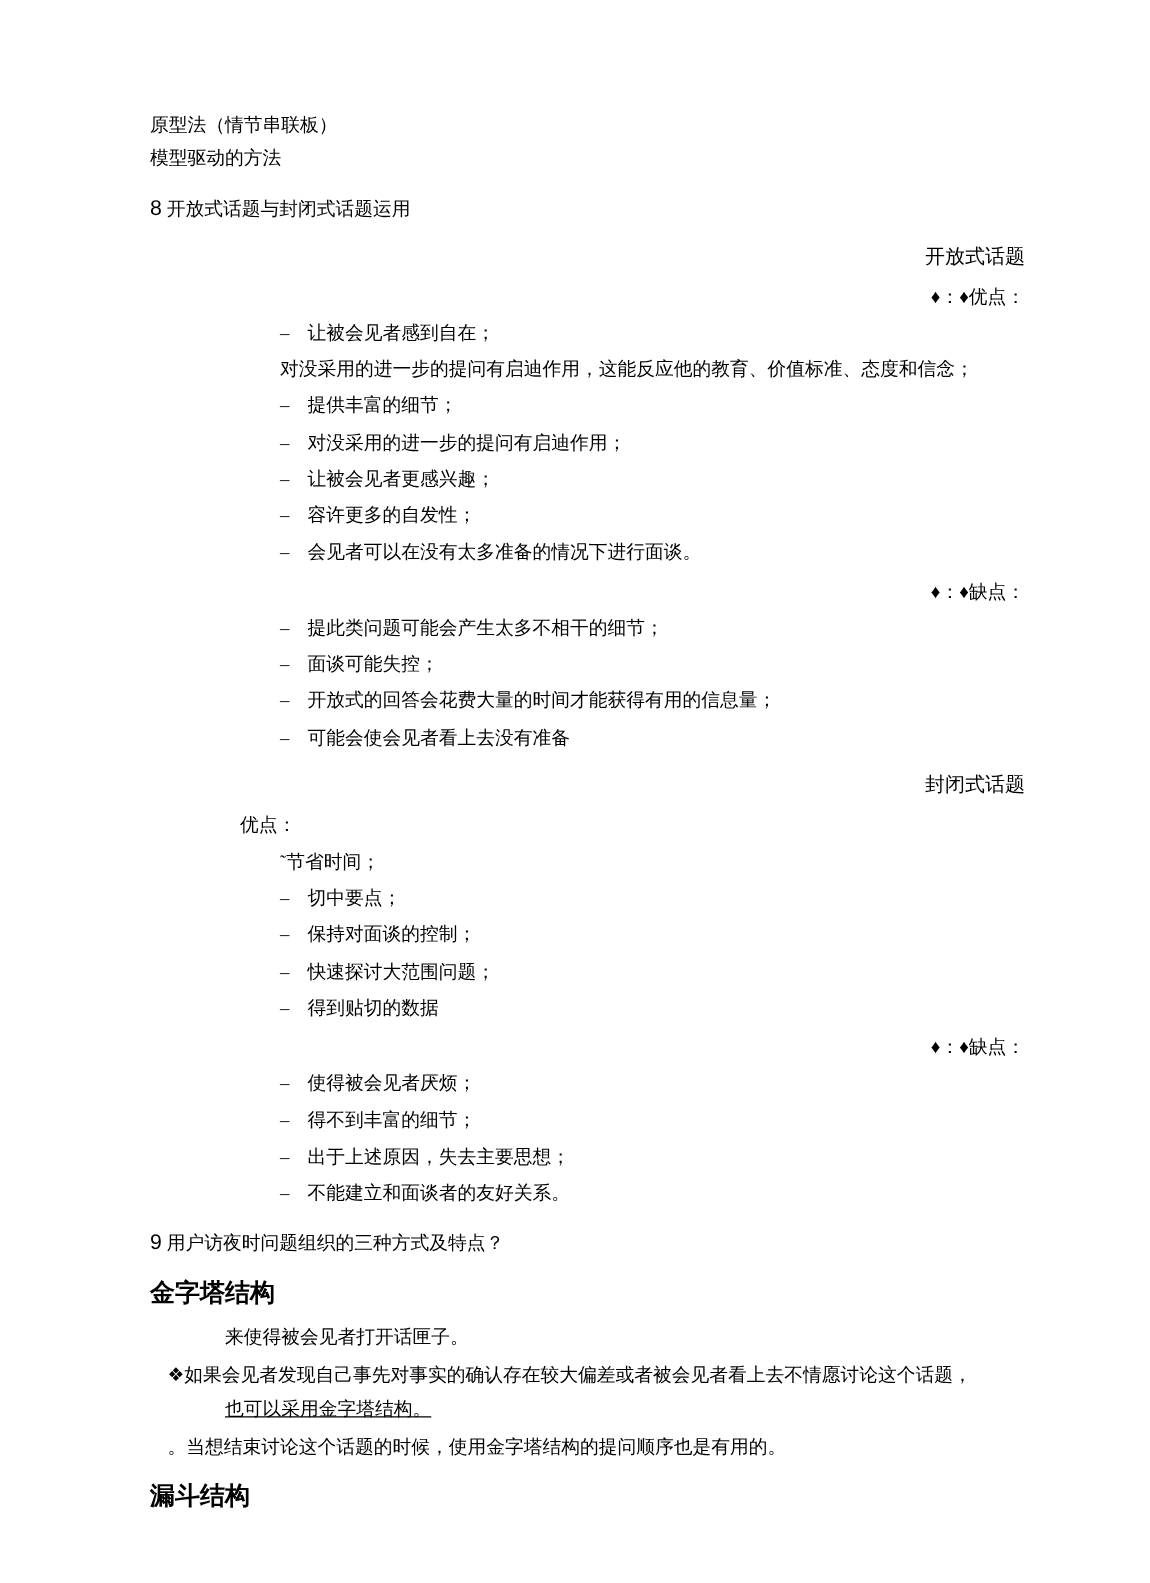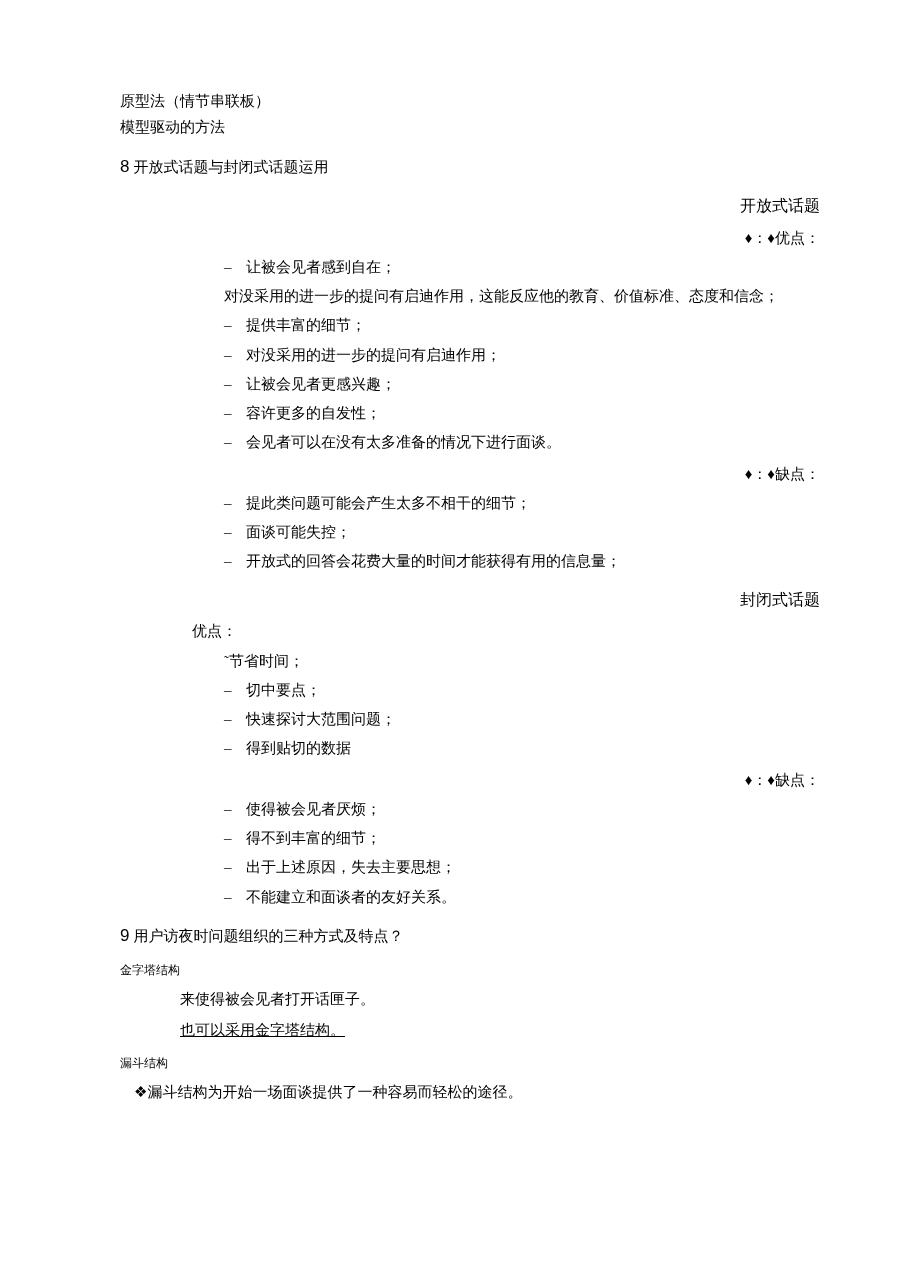--- a/index.html
+++ b/index.html
@@ -39,21 +39,21 @@
   }
   .dash-list .dash {
     display: inline-block;
     width: 22px;
     margin-left: -22px;
   }
   .dash-item { margin-bottom: 6px; padding-left: 22px; }
   .dash-cont { padding-left: 0; margin-top: 0; margin-bottom: 6px; }
   .youdian-line { padding-left: 72px; margin-bottom: 6px; }
   .tilde-line { padding-left: 104px; margin-bottom: 6px; }
-  .sub-heading { font-size: 12px; font-weight: normal; margin-top: 12px; margin-bottom: 8px; }
+  .sub-heading { font-size: 20px; font-weight: bold; margin-top: 12px; margin-bottom: 8px; }
   .pyramid .item-line {
     padding-left: 32px;
     text-indent: -18px;
     margin-bottom: 4px;
   }
   .pyramid .cont-line {
     padding-left: 60px;
     margin-top: 6px;
     margin-bottom: 8px;
   }
@@ -79,47 +79,50 @@
   <div class="dash-item"><span class="dash">–</span><span>让被会见者更感兴趣；</span></div>
   <div class="dash-item"><span class="dash">–</span><span>容许更多的自发性；</span></div>
   <div class="dash-item"><span class="dash">–</span><span>会见者可以在没有太多准备的情况下进行面谈。</span></div>
 </div>
 
 <div class="bullet-line">♦：♦缺点：</div>
 <div class="dash-list">
   <div class="dash-item"><span class="dash">–</span><span>提此类问题可能会产生太多不相干的细节；</span></div>
   <div class="dash-item"><span class="dash">–</span><span>面谈可能失控；</span></div>
   <div class="dash-item"><span class="dash">–</span><span>开放式的回答会花费大量的时间才能获得有用的信息量；</span></div>
+  <div class="dash-item"><span class="dash">–</span><span>可能会使会见者看上去没有准备</span></div>
 </div>
 
 <div class="heading">封闭式话题</div>
 
 <div class="youdian-line">优点：</div>
 <div class="tilde-line">˜节省时间；</div>
 <div class="dash-list">
   <div class="dash-item"><span class="dash">–</span><span>切中要点；</span></div>
+  <div class="dash-item"><span class="dash">–</span><span>保持对面谈的控制；</span></div>
   <div class="dash-item"><span class="dash">–</span><span>快速探讨大范围问题；</span></div>
   <div class="dash-item"><span class="dash">–</span><span>得到贴切的数据</span></div>
 </div>
 
 <div class="bullet-line">♦：♦缺点：</div>
 <div class="dash-list">
   <div class="dash-item"><span class="dash">–</span><span>使得被会见者厌烦；</span></div>
   <div class="dash-item"><span class="dash">–</span><span>得不到丰富的细节；</span></div>
   <div class="dash-item"><span class="dash">–</span><span>出于上述原因，失去主要思想；</span></div>
   <div class="dash-item"><span class="dash">–</span><span>不能建立和面谈者的友好关系。</span></div>
 </div>
 
 <div class="section-title">
   <span class="section-num">9</span><span>用户访夜时问题组织的三种方式及特点？</span>
 </div>
 
 <div class="pyramid">
   <div class="sub-heading">金字塔结构</div>
   <div class="cont-line">来使得被会见者打开话匣子。</div>
+  <div class="item-line">❖如果会见者发现自己事先对事实的确认存在较大偏差或者被会见者看上去不情愿讨论这个话题，</div>
   <div style="padding-left:60px;margin-bottom:6px;text-decoration:underline;">也可以采用金字塔结构。</div>
+  <div class="item-line">。当想结束讨论这个话题的时候，使用金字塔结构的提问顺序也是有用的。</div>
 </div>
 
 <div class="pyramid">
   <div class="sub-heading">漏斗结构</div>
-  <div class="item-line">❖漏斗结构为开始一场面谈提供了一种容易而轻松的途径。</div>
 
 </div>
 
 </body></html>

